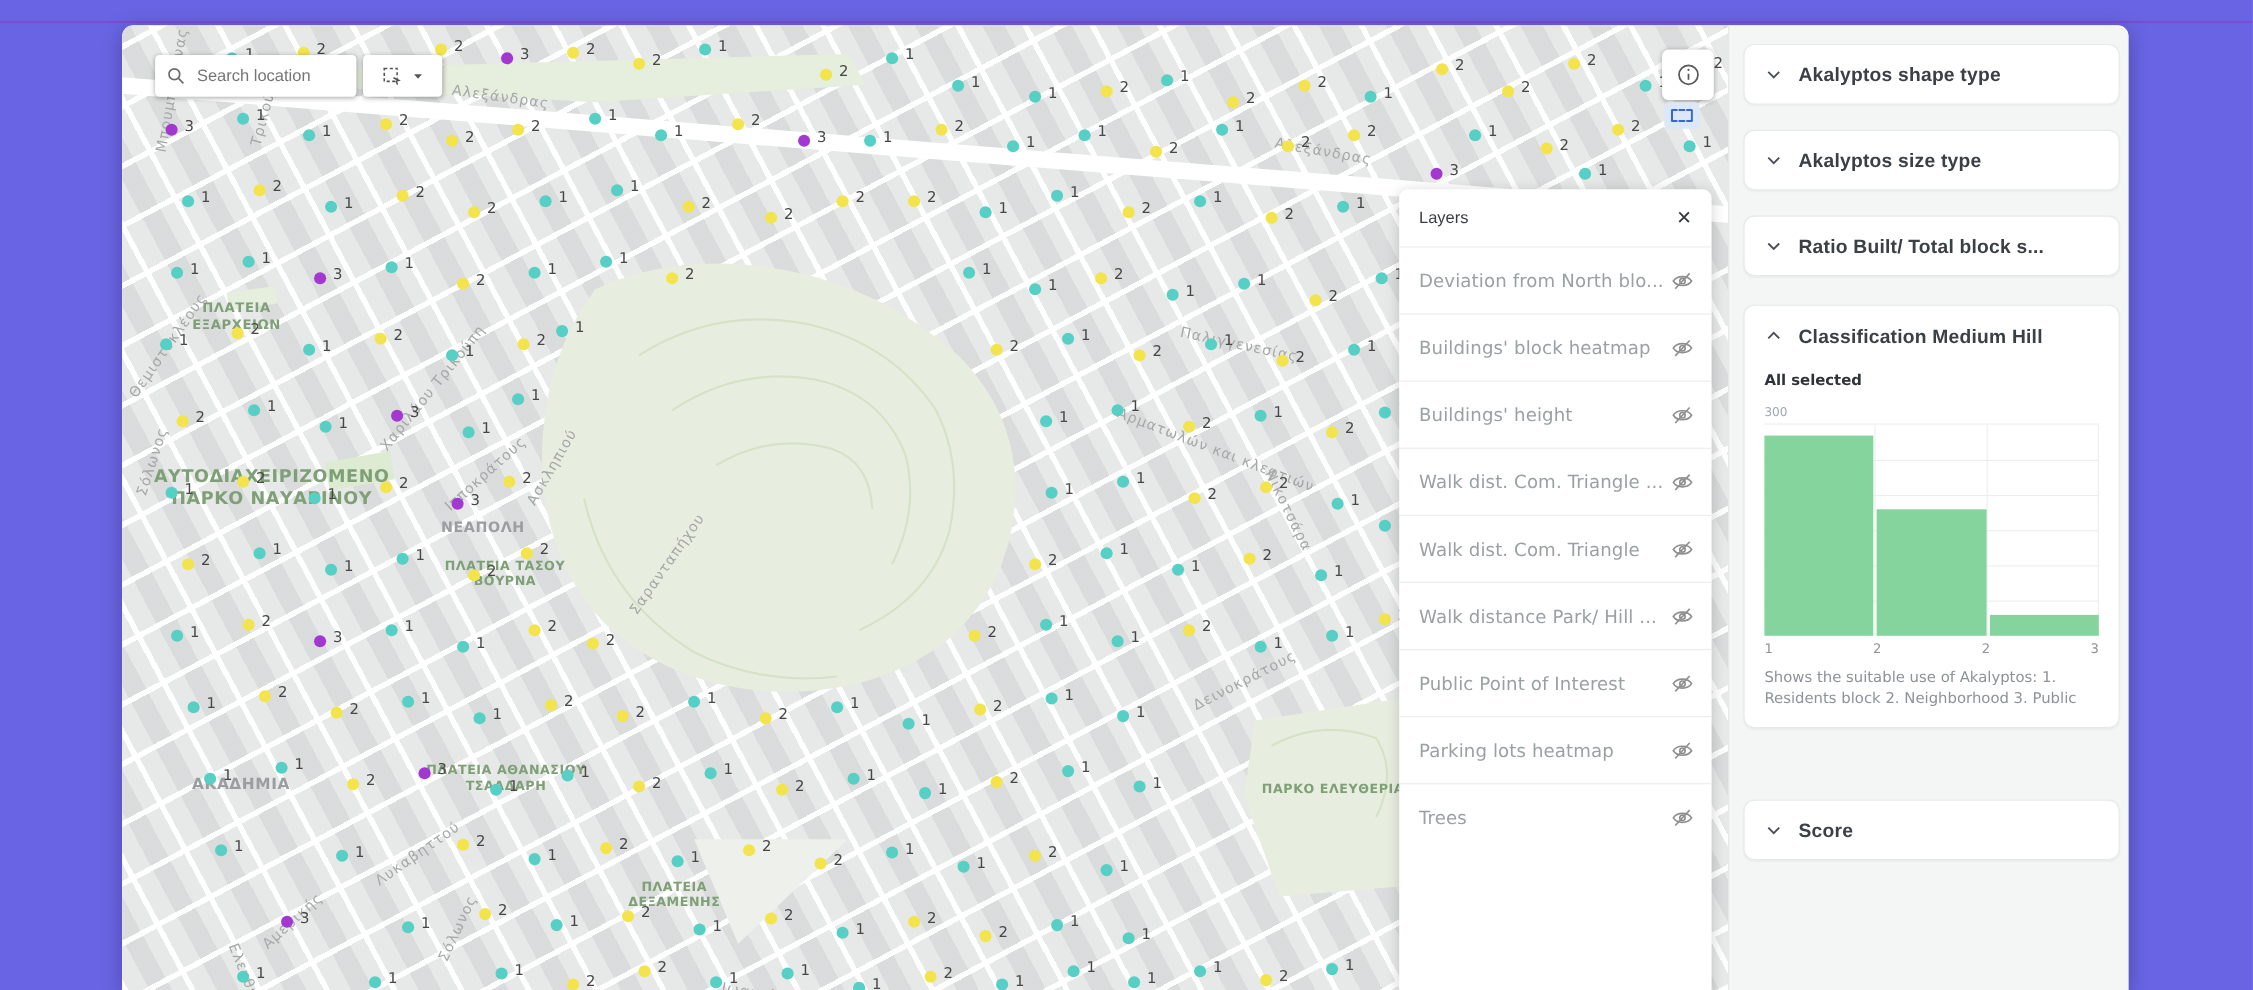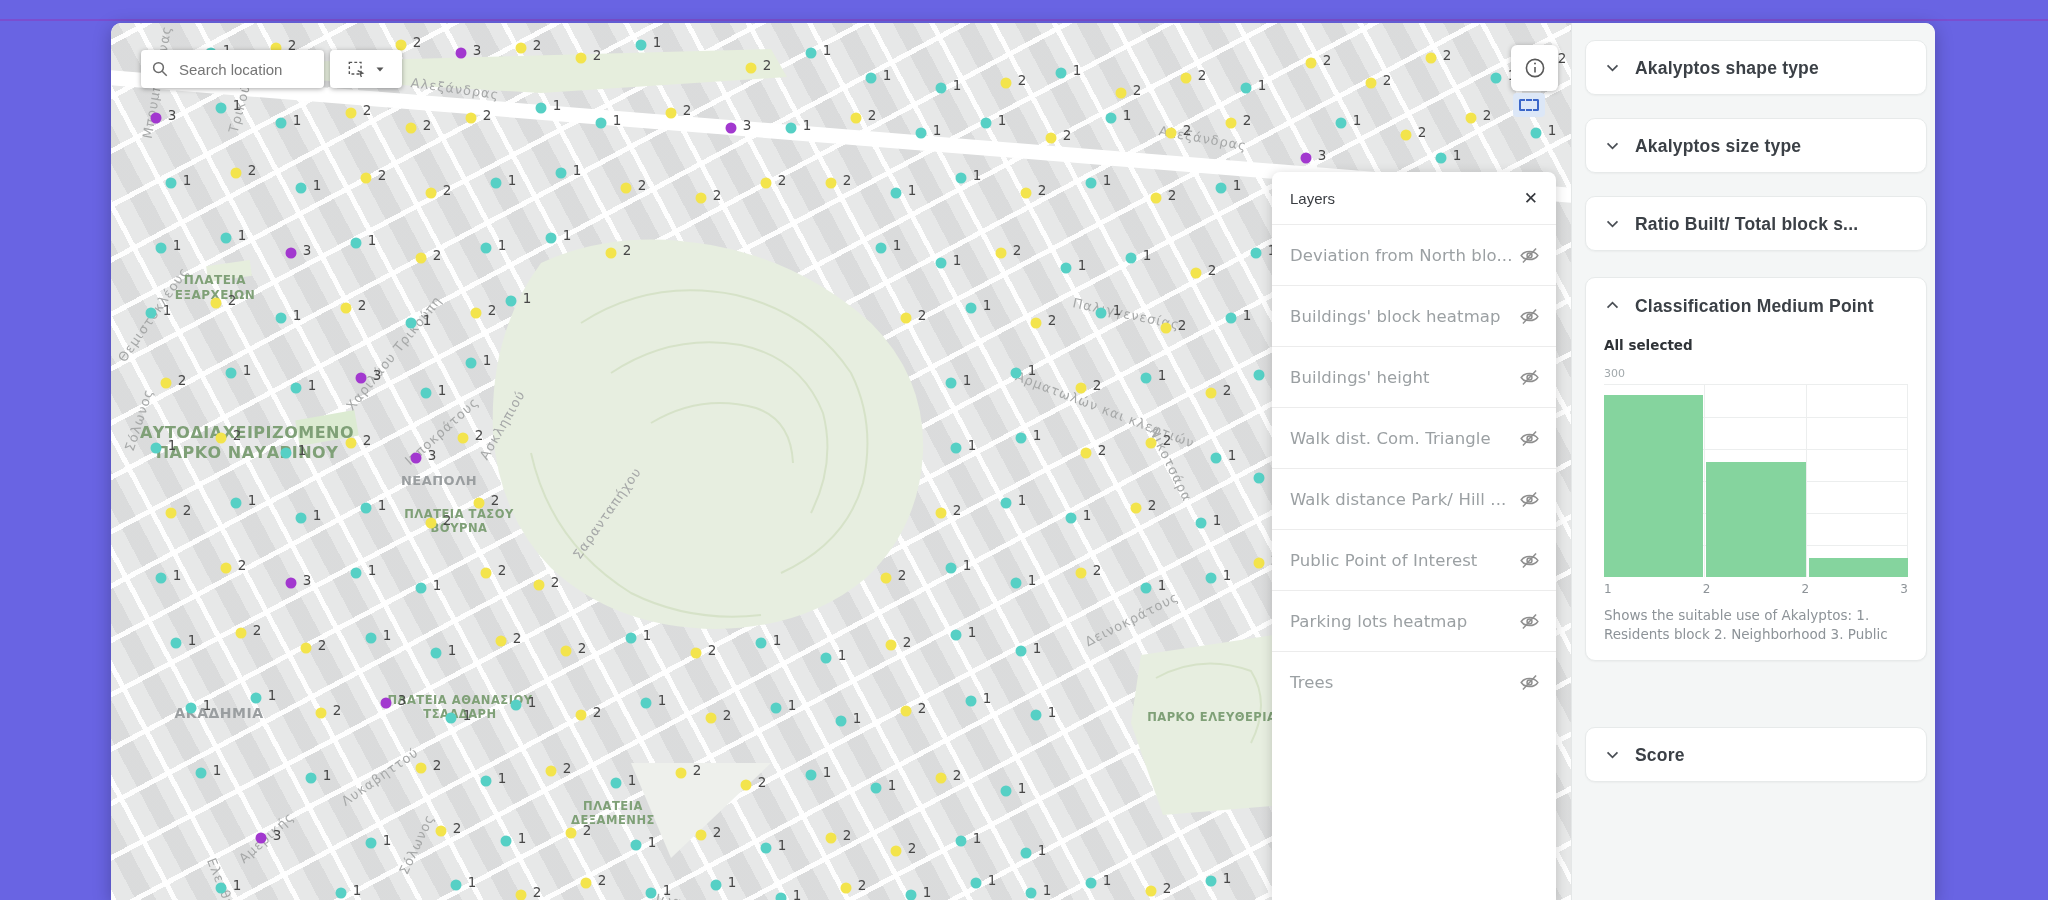--- a/index.html
+++ b/index.html
@@ -620,20 +620,30 @@
               <span class="layer-label">Buildings' height</span>
               <span class="layer-eye">
                 <svg width="21" height="21" viewBox="0 0 24 24" fill="none" stroke="#8f8f8f" stroke-width="1.7">
                   <path d="M2.5 12 C6.5 5.8, 17.5 5.8, 21.5 12 C17.5 18.2, 6.5 18.2, 2.5 12 Z"></path>
                   <circle cx="12" cy="12" r="2.8"></circle>
                   <line x1="4.5" y1="20" x2="19.5" y2="4"></line>
                 </svg>
               </span>
             </div>
             <div class="layer-item">
+              <span class="layer-label">Walk dist. Com. Triangle ...</span>
+              <span class="layer-eye">
+                <svg width="21" height="21" viewBox="0 0 24 24" fill="none" stroke="#8f8f8f" stroke-width="1.7">
+                  <path d="M2.5 12 C6.5 5.8, 17.5 5.8, 21.5 12 C17.5 18.2, 6.5 18.2, 2.5 12 Z"></path>
+                  <circle cx="12" cy="12" r="2.8"></circle>
+                  <line x1="4.5" y1="20" x2="19.5" y2="4"></line>
+                </svg>
+              </span>
+            </div>
+            <div class="layer-item">
               <span class="layer-label">Walk dist. Com. Triangle</span>
               <span class="layer-eye">
                 <svg width="21" height="21" viewBox="0 0 24 24" fill="none" stroke="#8f8f8f" stroke-width="1.7">
                   <path d="M2.5 12 C6.5 5.8, 17.5 5.8, 21.5 12 C17.5 18.2, 6.5 18.2, 2.5 12 Z"></path>
                   <circle cx="12" cy="12" r="2.8"></circle>
                   <line x1="4.5" y1="20" x2="19.5" y2="4"></line>
                 </svg>
               </span>
             </div>
             <div class="layer-item">
@@ -704,21 +714,21 @@
                   <polyline points="5,9 12,16 19,9"></polyline>
                 </svg></span>
               <div class="card-title">Ratio Built/ Total block s...</div>
             </div>
           </div>
           <div class="side-card" style="top: 254px;">
             <div class="card-head">
               <span class="chev"><svg width="17" height="17" viewBox="0 0 24 24" fill="none" stroke="#4a4f55" stroke-width="2.4" style="transform:rotate(180deg)">
                   <polyline points="5,9 12,16 19,9"></polyline>
                 </svg></span>
-              <div class="card-title" style="max-width: 250px;">Classification Medium Point</div>
+              <div class="card-title" style="max-width: 250px;">Classification Medium Hill</div>
             </div>
             <div class="card-body">
               <div class="status-line">All selected</div>
               <div class="ymax">300</div>
               <div class="chart">
                 <div class="gridh" style="top: 16.6667%;"></div>
                 <div class="gridh" style="top: 33.3333%;"></div>
                 <div class="gridh" style="top: 50%;"></div>
                 <div class="gridh" style="top: 66.6667%;"></div>
                 <div class="gridh" style="top: 83.3333%;"></div>

